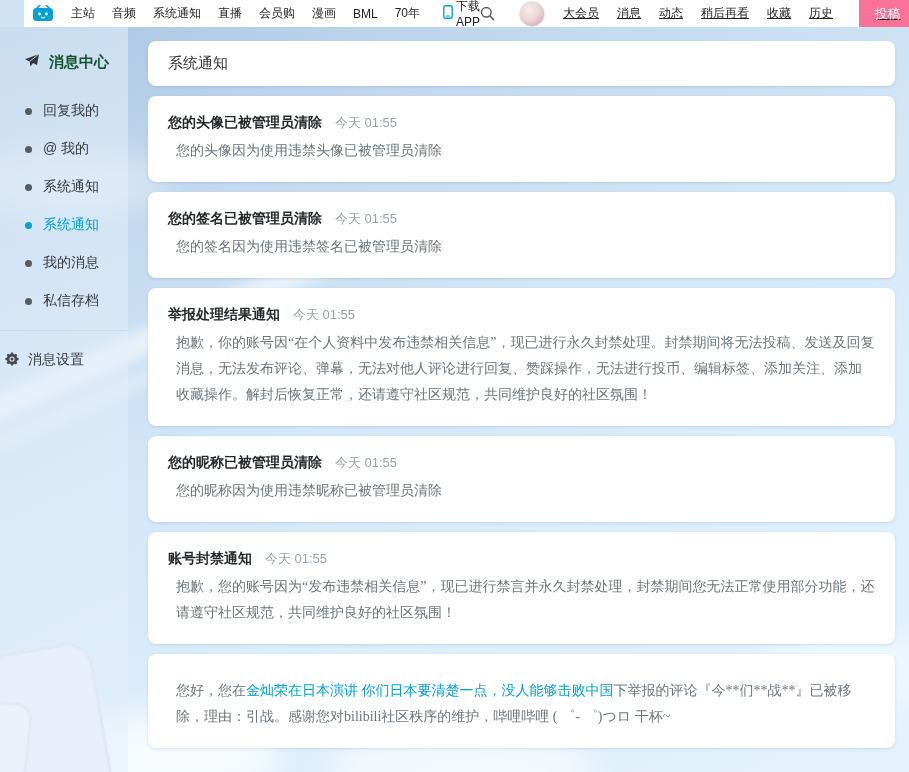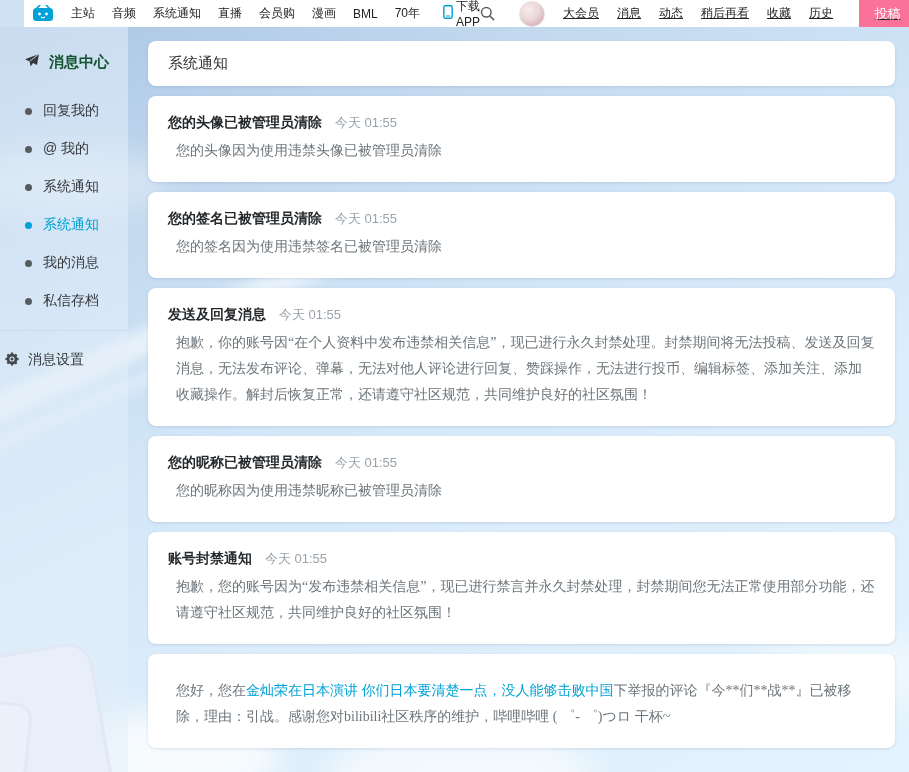--- a/index.html
+++ b/index.html
@@ -186,21 +186,21 @@
     <div class="card note-card">
       <div class="note-head">
         <span class="note-title">您的签名已被管理员清除</span>
         <span class="note-time">今天 01:55</span>
       </div>
       <div class="note-body">您的签名因为使用违禁签名已被管理员清除</div>
     </div>
 
     <div class="card note-card">
       <div class="note-head">
-        <span class="note-title">发送及回复消息</span>
+        <span class="note-title">举报处理结果通知</span>
         <span class="note-time">今天 01:55</span>
       </div>
       <div class="note-body">抱歉，你的账号因“在个人资料中发布违禁相关信息”，现已进行永久封禁处理。封禁期间将无法投稿、发送及回复消息，无法发布评论、弹幕，无法对他人评论进行回复、赞踩操作，无法进行投币、编辑标签、添加关注、添加收藏操作。解封后恢复正常，还请遵守社区规范，共同维护良好的社区氛围！</div>
     </div>
 
     <div class="card note-card">
       <div class="note-head">
         <span class="note-title">您的昵称已被管理员清除</span>
         <span class="note-time">今天 01:55</span>
       </div>

